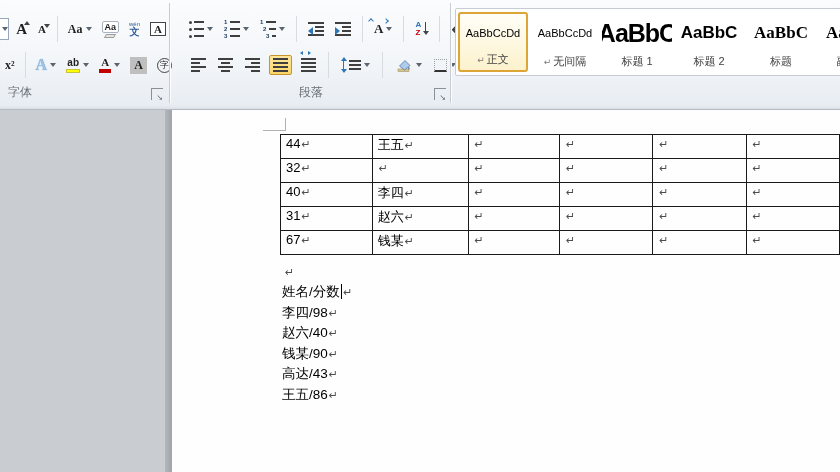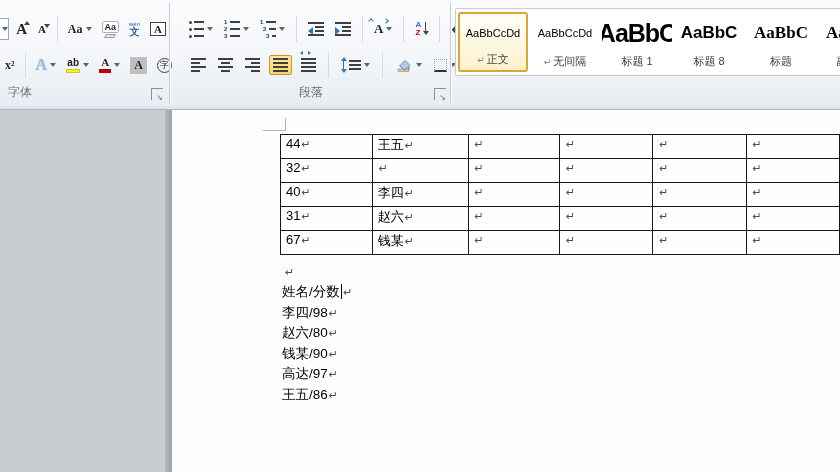--- a/index.html
+++ b/index.html
@@ -418,21 +418,21 @@
         </div>
         <div class="sitem">
           <span class="sample samp-h1">AaBbC</span>
           <span class="sname">
               <span>标题 1</span>
             </span>
         </div>
         <div class="sitem">
           <span class="sample samp-h2">AaBbC</span>
           <span class="sname">
-              <span>标题 8</span>
+              <span>标题 2</span>
             </span>
         </div>
         <div class="sitem">
           <span class="sample samp-t">AaBbC</span>
           <span class="sname">
               <span>标题</span>
             </span>
         </div>
         <div class="sitem">
           <span class="sample samp-t">AaBbC</span>
@@ -501,20 +501,20 @@
             <td><span></span><span class="pl">↵</span></td>
           </tr>
         </tbody>
       </table>
 
       <div class="ppara">↵</div>
 
       <div class="plines">
         <div><span>姓名/分数</span><span class="cursor"></span><span class="pl">↵</span></div>
         <div><span>李四/98</span><span class="pl">↵</span></div>
-        <div><span>赵六/80</span><span class="pl">↵</span></div>
+        <div><span>赵六/40</span><span class="pl">↵</span></div>
         <div><span>钱某/90</span><span class="pl">↵</span></div>
-        <div><span>高达/97</span><span class="pl">↵</span></div>
+        <div><span>高达/43</span><span class="pl">↵</span></div>
         <div><span>王五/86</span><span class="pl">↵</span></div>
       </div>
     </div>
   </div>
 </div>
 
 </body></html>

